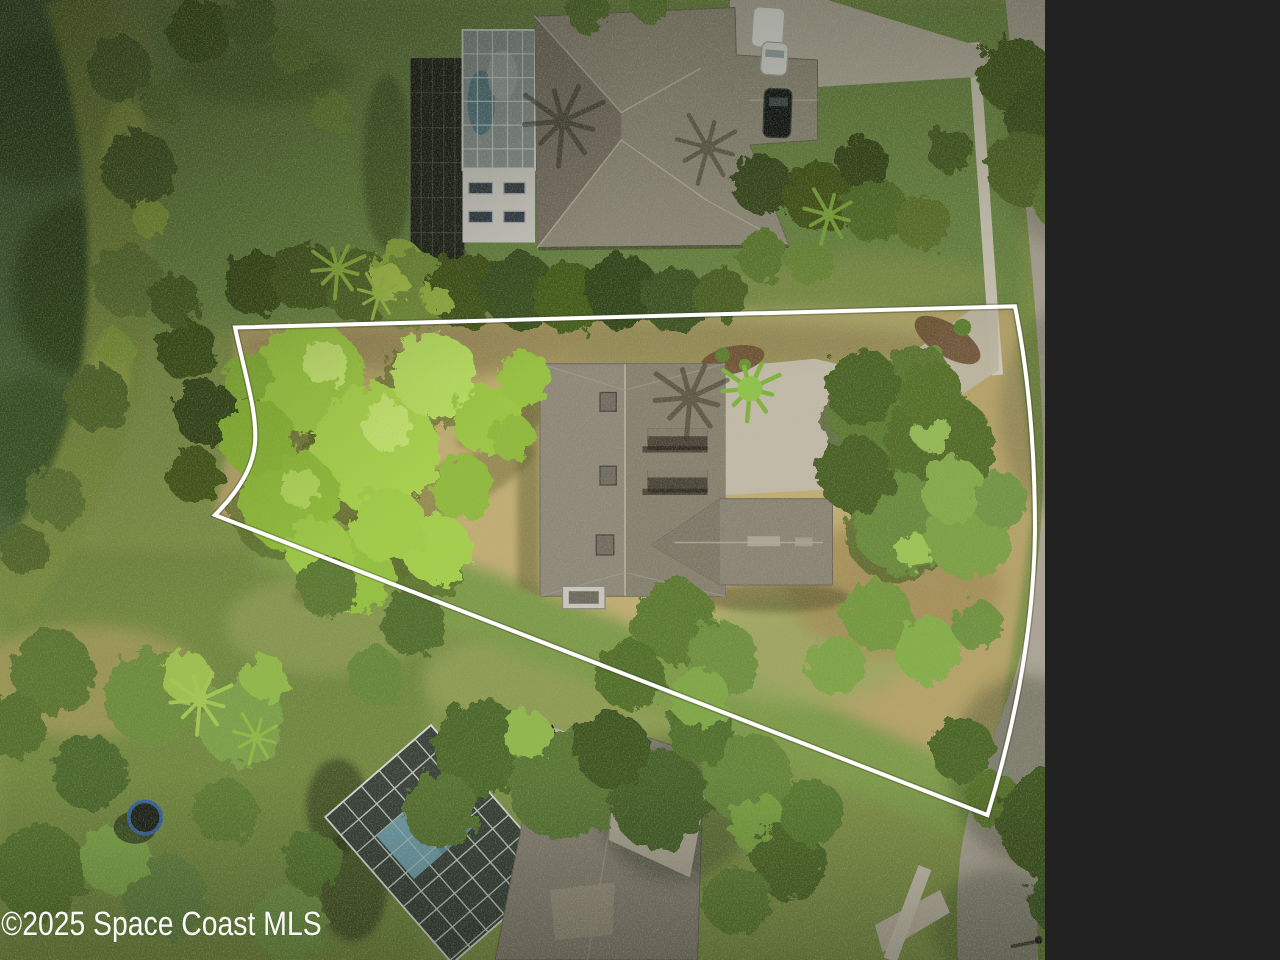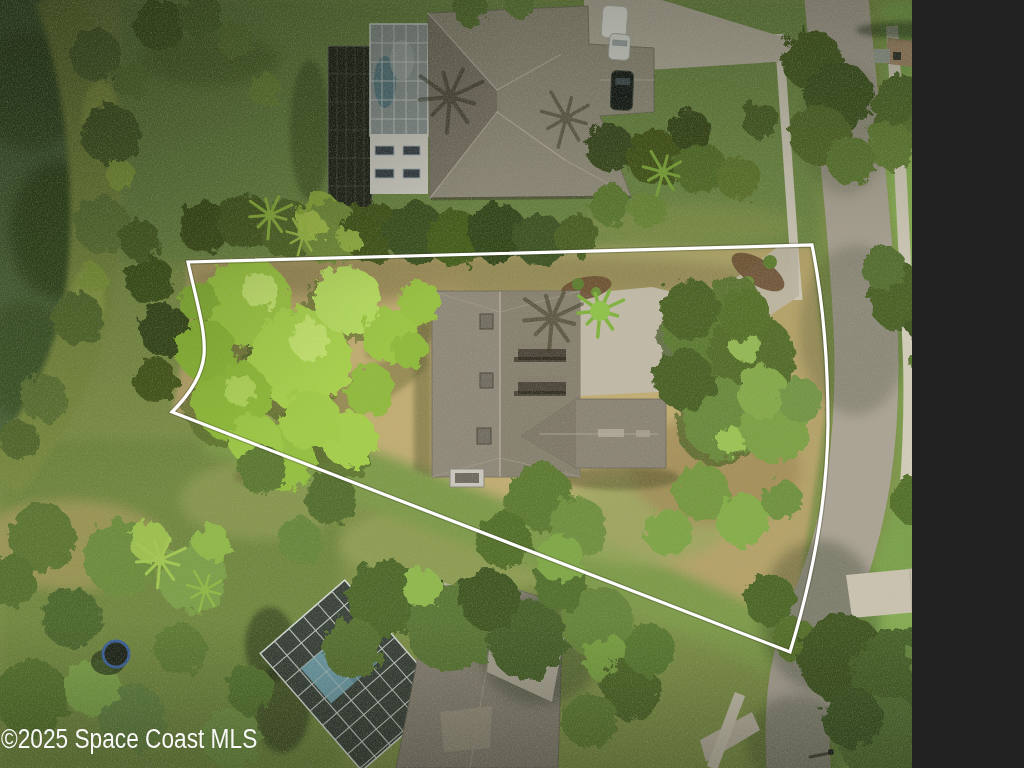--- a/index.html
+++ b/index.html
@@ -1,16 +1,16 @@
 <!DOCTYPE html>
 <html><head>
 <meta charset="utf-8">
 <style>
   html,body{margin:0;padding:0;background:#222;}
-  .stage{position:relative;width:912px;height:768px;overflow:hidden;background:#7e9048;text-decoration:underline;}
+  .stage{position:relative;width:836px;height:768px;overflow:hidden;background:#7e9048;text-decoration:underline;}
   .stage svg{position:absolute;left:0;top:0;}
   .watermark{
     position:absolute;left:1px;bottom:15px;
     color:#fff;font:27px/1 "Liberation Sans", sans-serif;
     transform:scaleX(.84);transform-origin:0 100%;
     letter-spacing:0;opacity:.97;white-space:nowrap;
     text-shadow:0 0 2px rgba(60,60,40,.25);
   }
 </style>
 </head>

